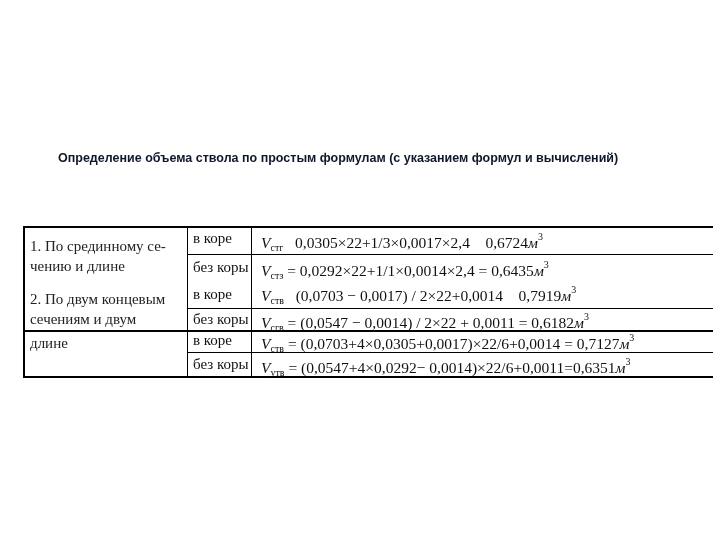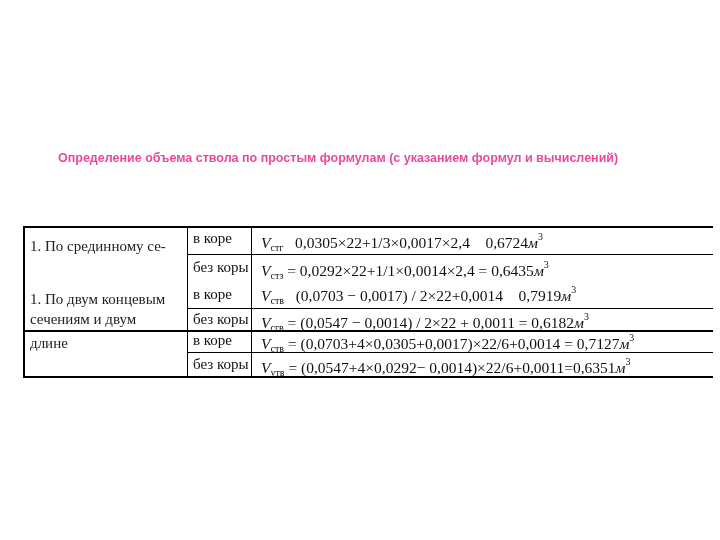--- a/index.html
+++ b/index.html
@@ -1,20 +1,20 @@
 <!DOCTYPE html>
 <html><head>
 <meta charset="utf-8">
 <style>
   html, body { margin:0; padding:0; }
   body { width:720px; height:540px; background:#ffffff; position:relative; overflow:hidden; }
   .title {
     position:absolute; left:58px; top:151px; width:640px;
     font-family:"Liberation Sans", sans-serif; font-weight:bold; font-size:12.5px;
-    color:#ec4899; white-space:nowrap;
+    color:#0f172a; white-space:nowrap;
   }
   .tbl { position:absolute; left:23px; top:226px; width:690px; height:165px; }
   .line { position:absolute; background:#000; }
   .cell { position:absolute; font-family:"Liberation Serif", serif; color:#111; white-space:nowrap; }
   .method { font-size:15px; line-height:20px; color:#222; }
   .bark { font-size:15px; left:170px; }
   .formula { font-size:15.5px; left:238px; }
   .formula i { font-style:italic; }
   .sub { font-size:10px; vertical-align:-3px; font-style:normal; }
   .sup { font-size:10px; vertical-align:8px; }
@@ -32,23 +32,24 @@
   <div class="line" style="left:0;top:104px;width:690px;height:1.5px;"></div>
   <div class="line" style="left:164px;top:126px;width:526px;height:1px;"></div>
   <div class="line" style="left:0;top:150px;width:690px;height:1.5px;"></div>
 
   <div class="line" style="left:0;top:0;width:1.5px;height:151px;"></div>
   <div class="line" style="left:164px;top:0;width:1px;height:151px;"></div>
   <div class="line" style="left:228px;top:0;width:1px;height:151px;"></div>
 
   <div class="cell method" style="left:7px;top:10px;">
     <div>1. По срединному се-</div>
+    <div>чению и длине</div>
   </div>
   <div class="cell method" style="left:7px;top:63px;">
-    <div>1. По двум концевым</div>
+    <div>2. По двум концевым</div>
     <div>сечениям и двум</div>
   </div>
   <div class="cell method" style="left:7px;top:107px;">
     <div>длине</div>
   </div>
 
   <div class="cell bark" style="top:4px;">в коре</div>
   <div class="cell bark" style="top:33px;">без коры</div>
   <div class="cell bark" style="top:60px;">в коре</div>
   <div class="cell bark" style="top:85px;">без коры</div>

